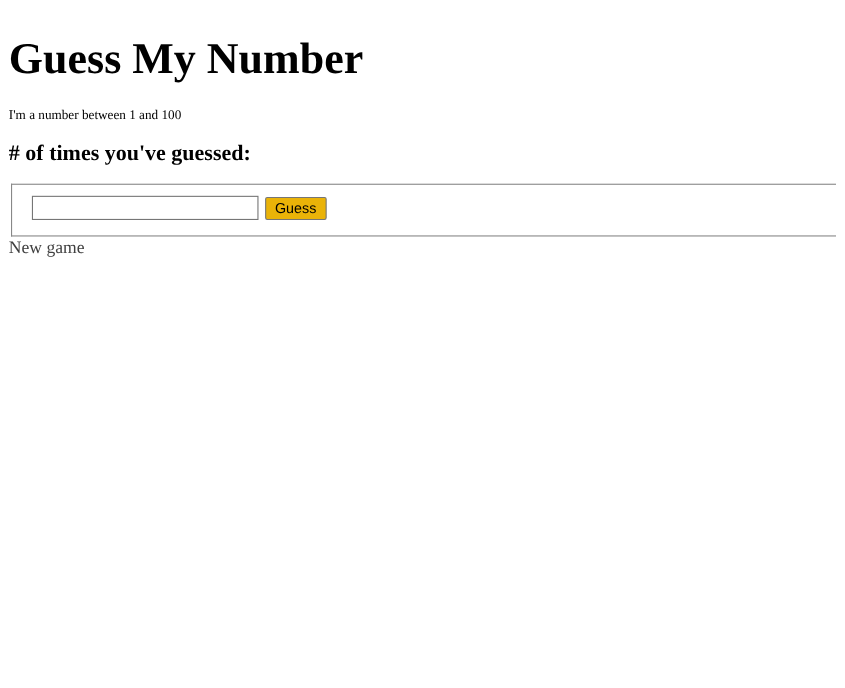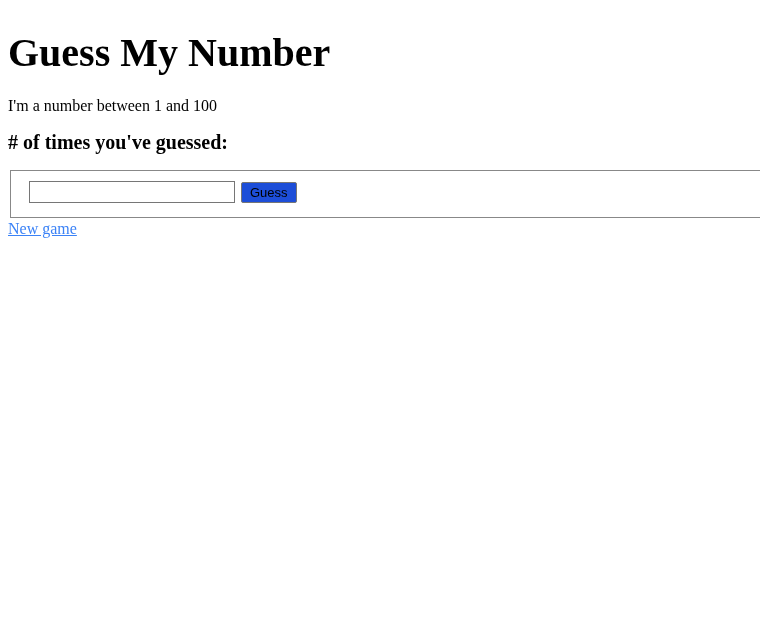--- a/index.html
+++ b/index.html
@@ -7,21 +7,21 @@
       margin: 8px;
       background: #fff;
       color: #000;
     }
     h1 {
       font-size: 40px;
       font-weight: bold;
       margin: 21px 0;
     }
     p {
-      font-size: 16px;
+      font-size: 12px;
       margin: 16px 0;
     }
     .guess-count {
       font-weight: bold;
       font-size: 20px;
       margin: 16px 0;
     }
     fieldset {
       border: 1px solid #888;
       border-right: none;
@@ -37,30 +37,29 @@
       width: 198px;
       height: 16px;
       border: 1px solid #767676;
       background: #fff;
       vertical-align: middle;
     }
     button {
       font-family: Arial, sans-serif;
       font-size: 13px;
       padding: 2px 8px;
-      background: #1d4ed8;
+      background: #eab308;
       border: 1px solid #767676;
       border-radius: 2px;
       cursor: pointer;
       vertical-align: middle;
       margin-left: 2px;
     }
     .newgame {
-      color: #3b82f6;
-      text-decoration: underline;
+      color: #404040;
       font-size: 16px;
       cursor: pointer;
       display: inline-block;
       margin-top: 2px;
     }
   </style>
 </head>
 <body>
 
 

